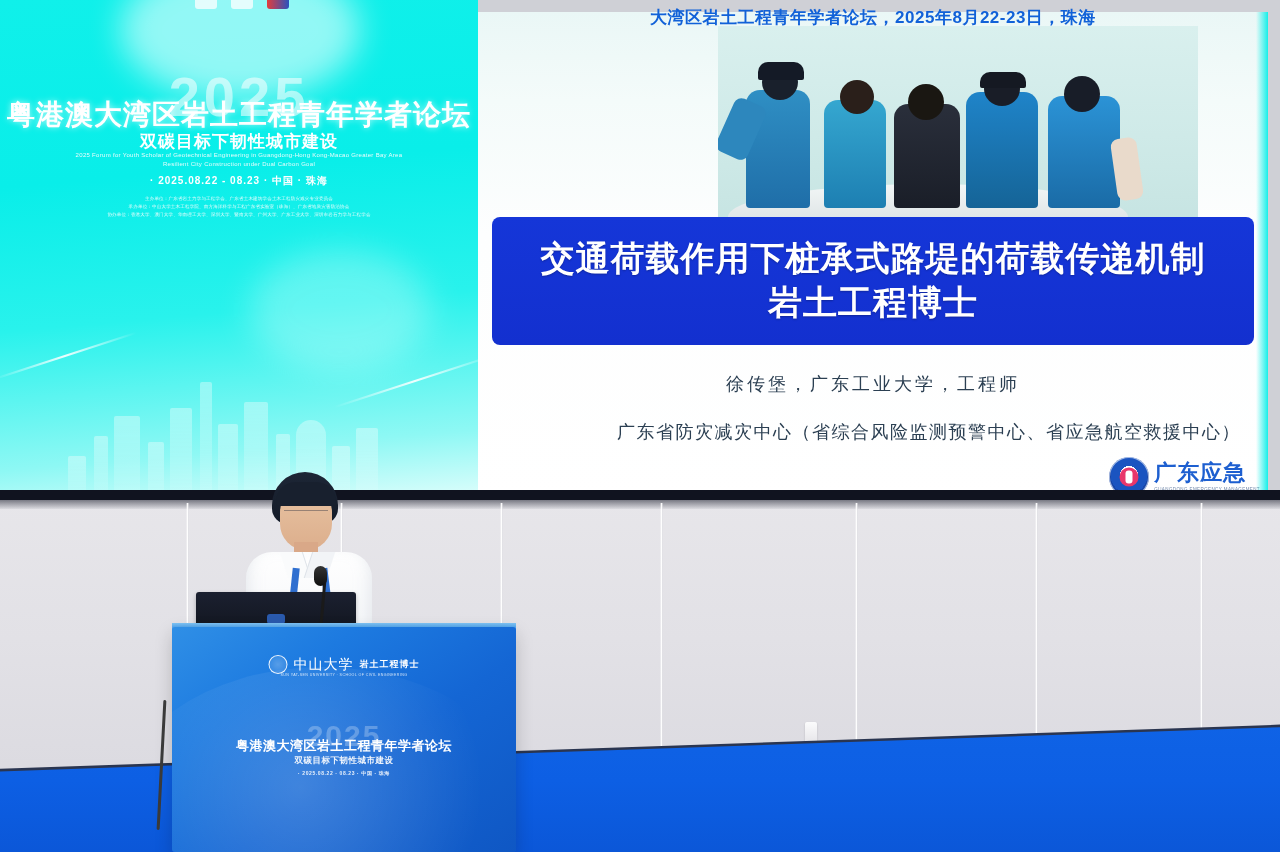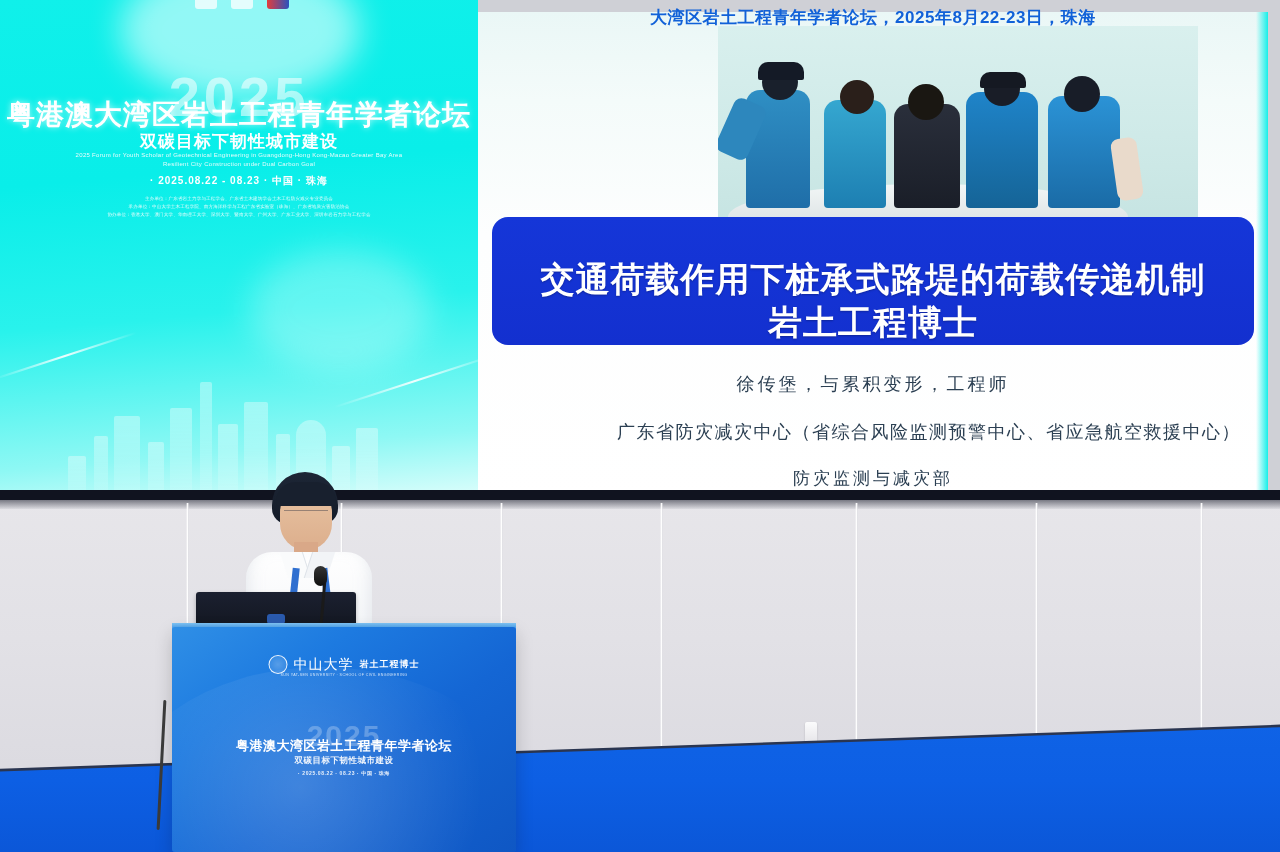--- a/index.html
+++ b/index.html
@@ -74,23 +74,23 @@
 
   .photo{position:absolute;left:240px;top:14px;width:480px;height:200px;overflow:hidden;
         background:linear-gradient(180deg,#d9f0ee 0%,#cfeae8 55%,#c6e4e2 100%);}
   .boat{position:absolute;left:10px;bottom:-24px;width:400px;height:66px;border-radius:50%;
         background:linear-gradient(180deg,#f2f6f6,#cfd8da);}
   .fig{position:absolute;bottom:18px;border-radius:14px 14px 4px 4px;}
   .head{position:absolute;border-radius:50%;}
   .cap{position:absolute;border-radius:10px 10px 2px 2px;}
   .arm{position:absolute;border-radius:8px;}
 
-  .title-box{position:absolute;left:14px;top:205px;width:762px;height:128px;border-radius:16px;
+  .title-box{position:absolute;left:14px;top:205px;width:762px;height:128px;border-radius:8px;
         background:linear-gradient(180deg,#1536d8 0%,#1330cf 100%);
-        display:flex;align-items:flex-end;justify-content:center;}
+        display:flex;align-items:center;justify-content:center;}
   .title-text{color:#ffffff;font-size:34px;font-weight:bold;line-height:1.28;text-align:center;
         letter-spacing:1px;text-shadow:0 1px 2px rgba(0,0,0,.25);padding:0 16px;}
 
   .byline{position:absolute;left:0;top:360px;width:790px;text-align:center;
         font-size:18px;color:#2b3f52;letter-spacing:3px;font-family:"Liberation Serif",serif;}
   .affil{position:absolute;left:0;top:408px;width:902px;text-align:center;
         font-size:18px;color:#2b3f52;letter-spacing:1.5px;white-space:nowrap;font-family:"Liberation Serif",serif;}
   .dept{position:absolute;left:0;top:455px;width:790px;text-align:center;
         font-size:17px;color:#2b3f52;letter-spacing:3px;font-family:"Liberation Serif",serif;}
 
@@ -258,24 +258,30 @@
         <div class="arm" style="left:396px;bottom:26px;width:26px;height:62px;background:#e9dacb;transform:rotate(-8deg);"></div>
       </div>
 
       <div class="title-box">
         <div class="title-text">
           <div>交通荷载作用下桩承式路堤的荷载传递机制</div>
           <div>岩土工程博士</div>
         </div>
       </div>
 
-      <div class="byline">徐传堡，与累积变形，工程师</div>
+      <div class="byline">徐传堡，广东工业大学，工程师</div>
       <div class="affil">广东省防灾减灾中心（省综合风险监测预警中心、省应急航空救援中心）</div>
-      <div class="dept">防灾监测与减灾部</div>
-
+
+      <div class="gdem">
+        <div class="gdem-badge"></div>
+        <div>
+          <div class="gdem-txt">广东应急</div>
+          <div class="gdem-sub">GUANGDONG EMERGENCY MANAGEMENT</div>
+        </div>
+      </div>
 
       <div class="slide-rim"></div>
     </div>
 
     <div class="screen-frame-btm"></div>
   </div>
 
   <div class="person">
     <div class="p-hair"></div>
     <div class="p-face"></div>

